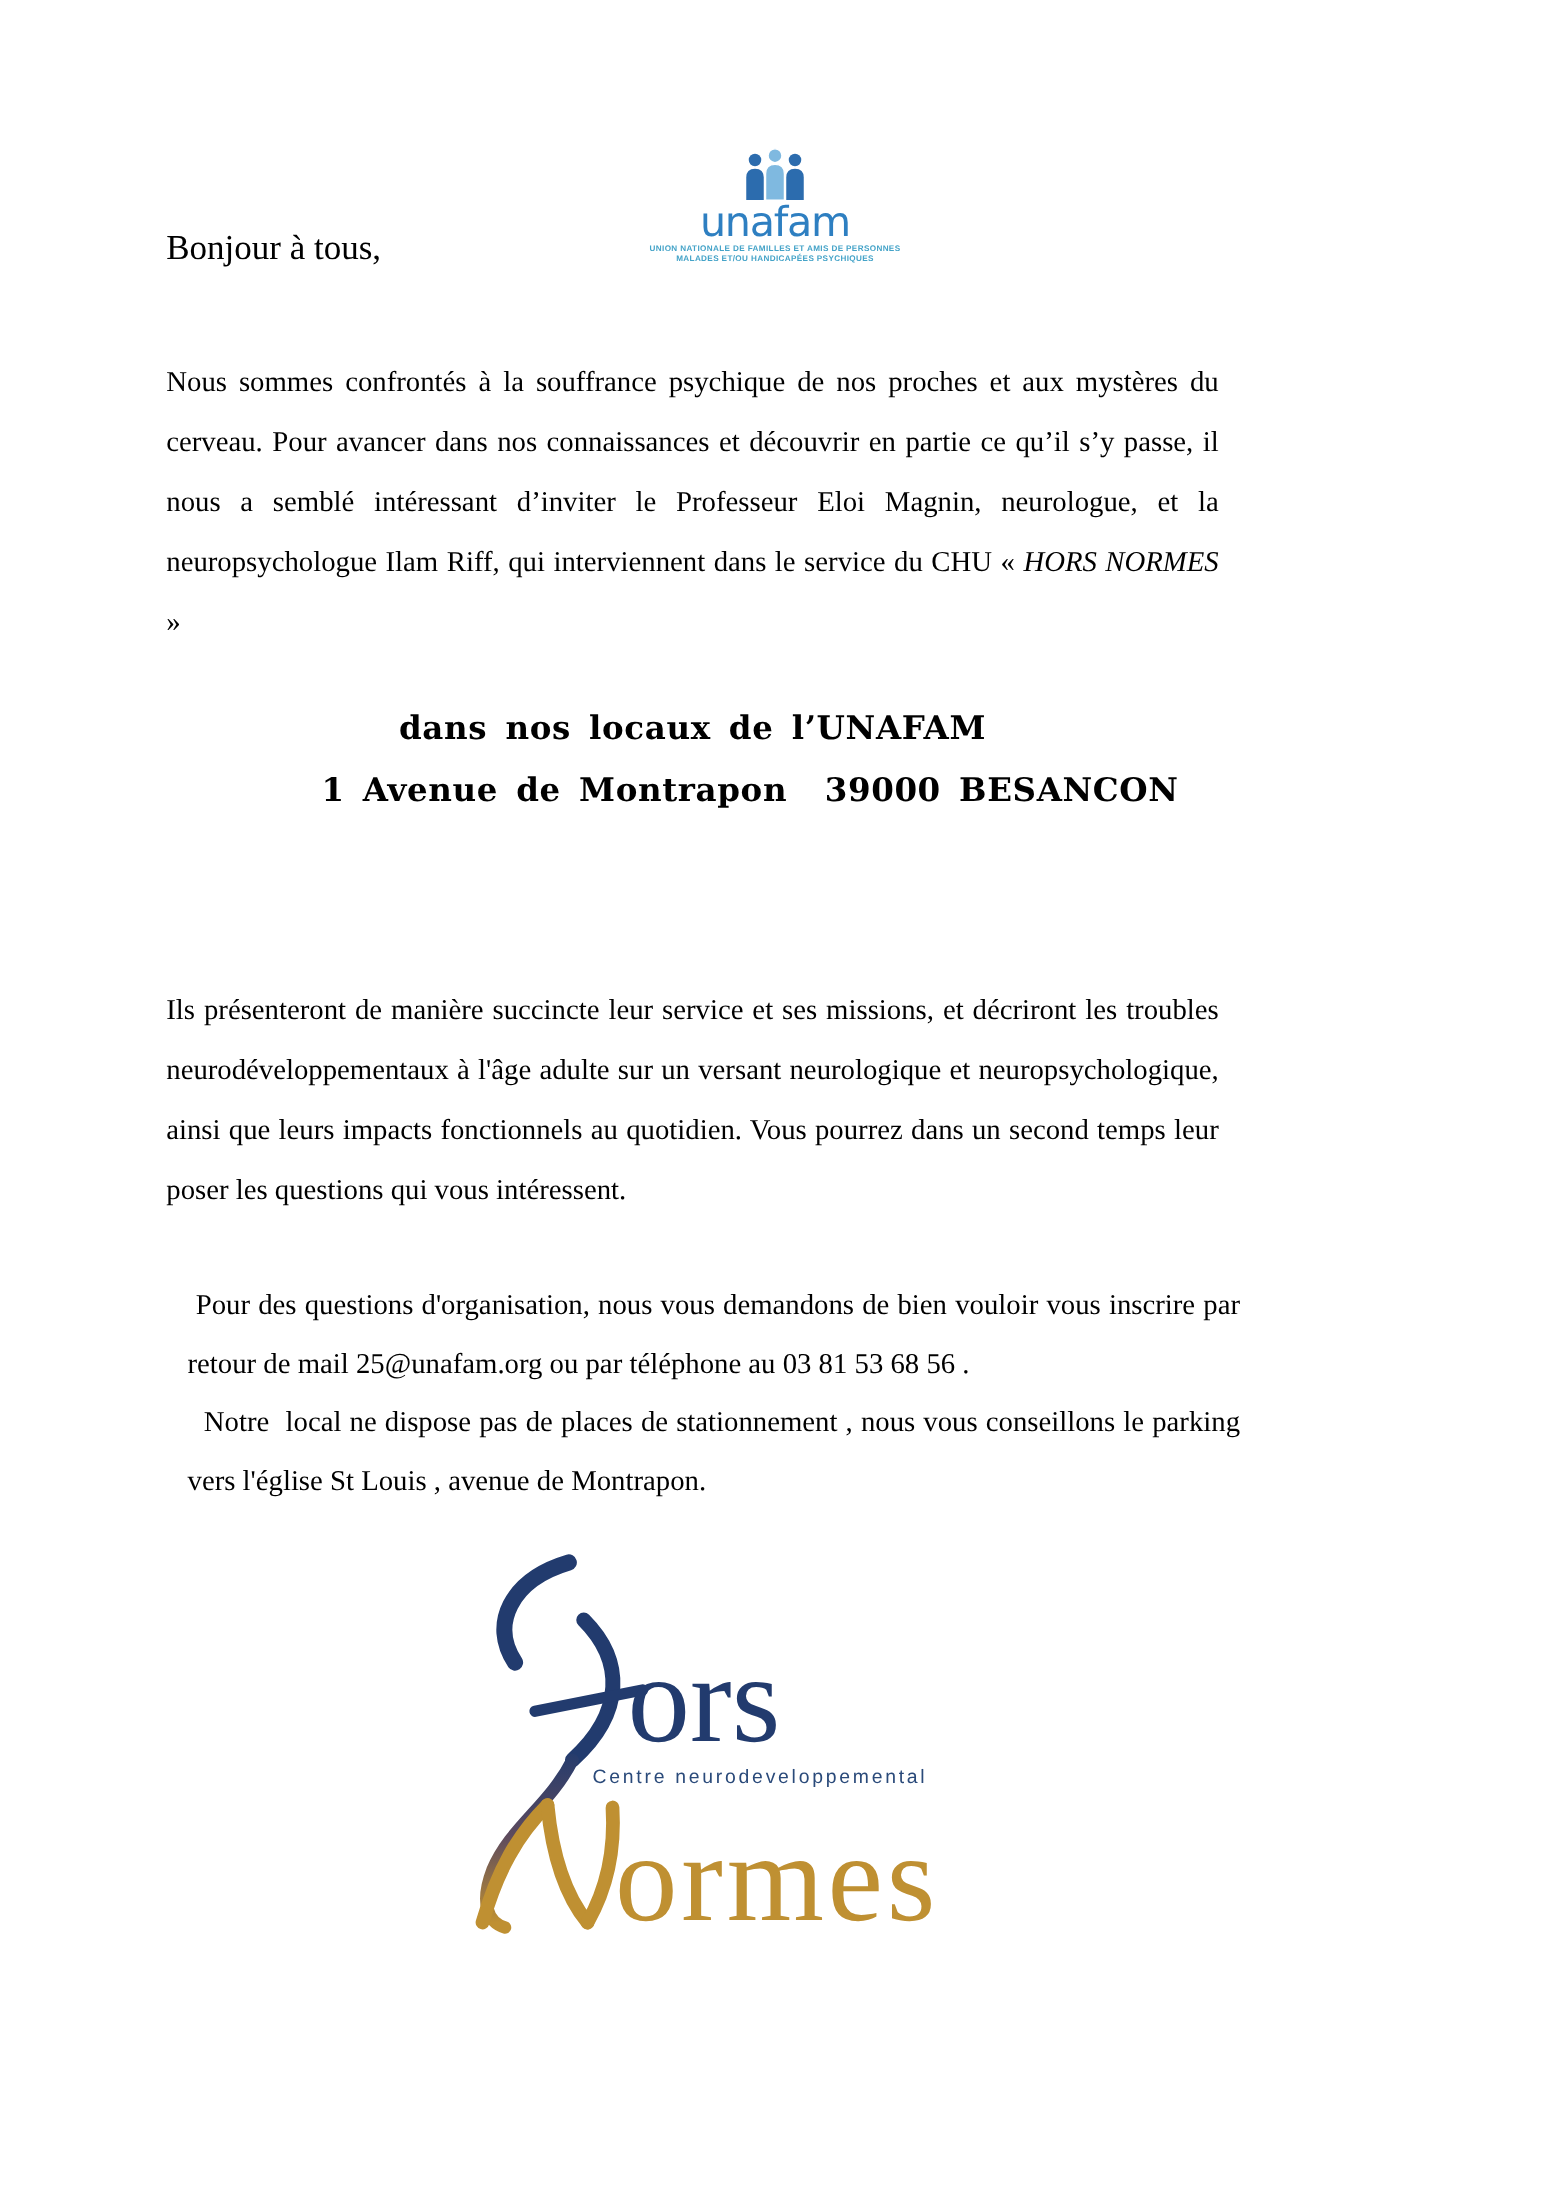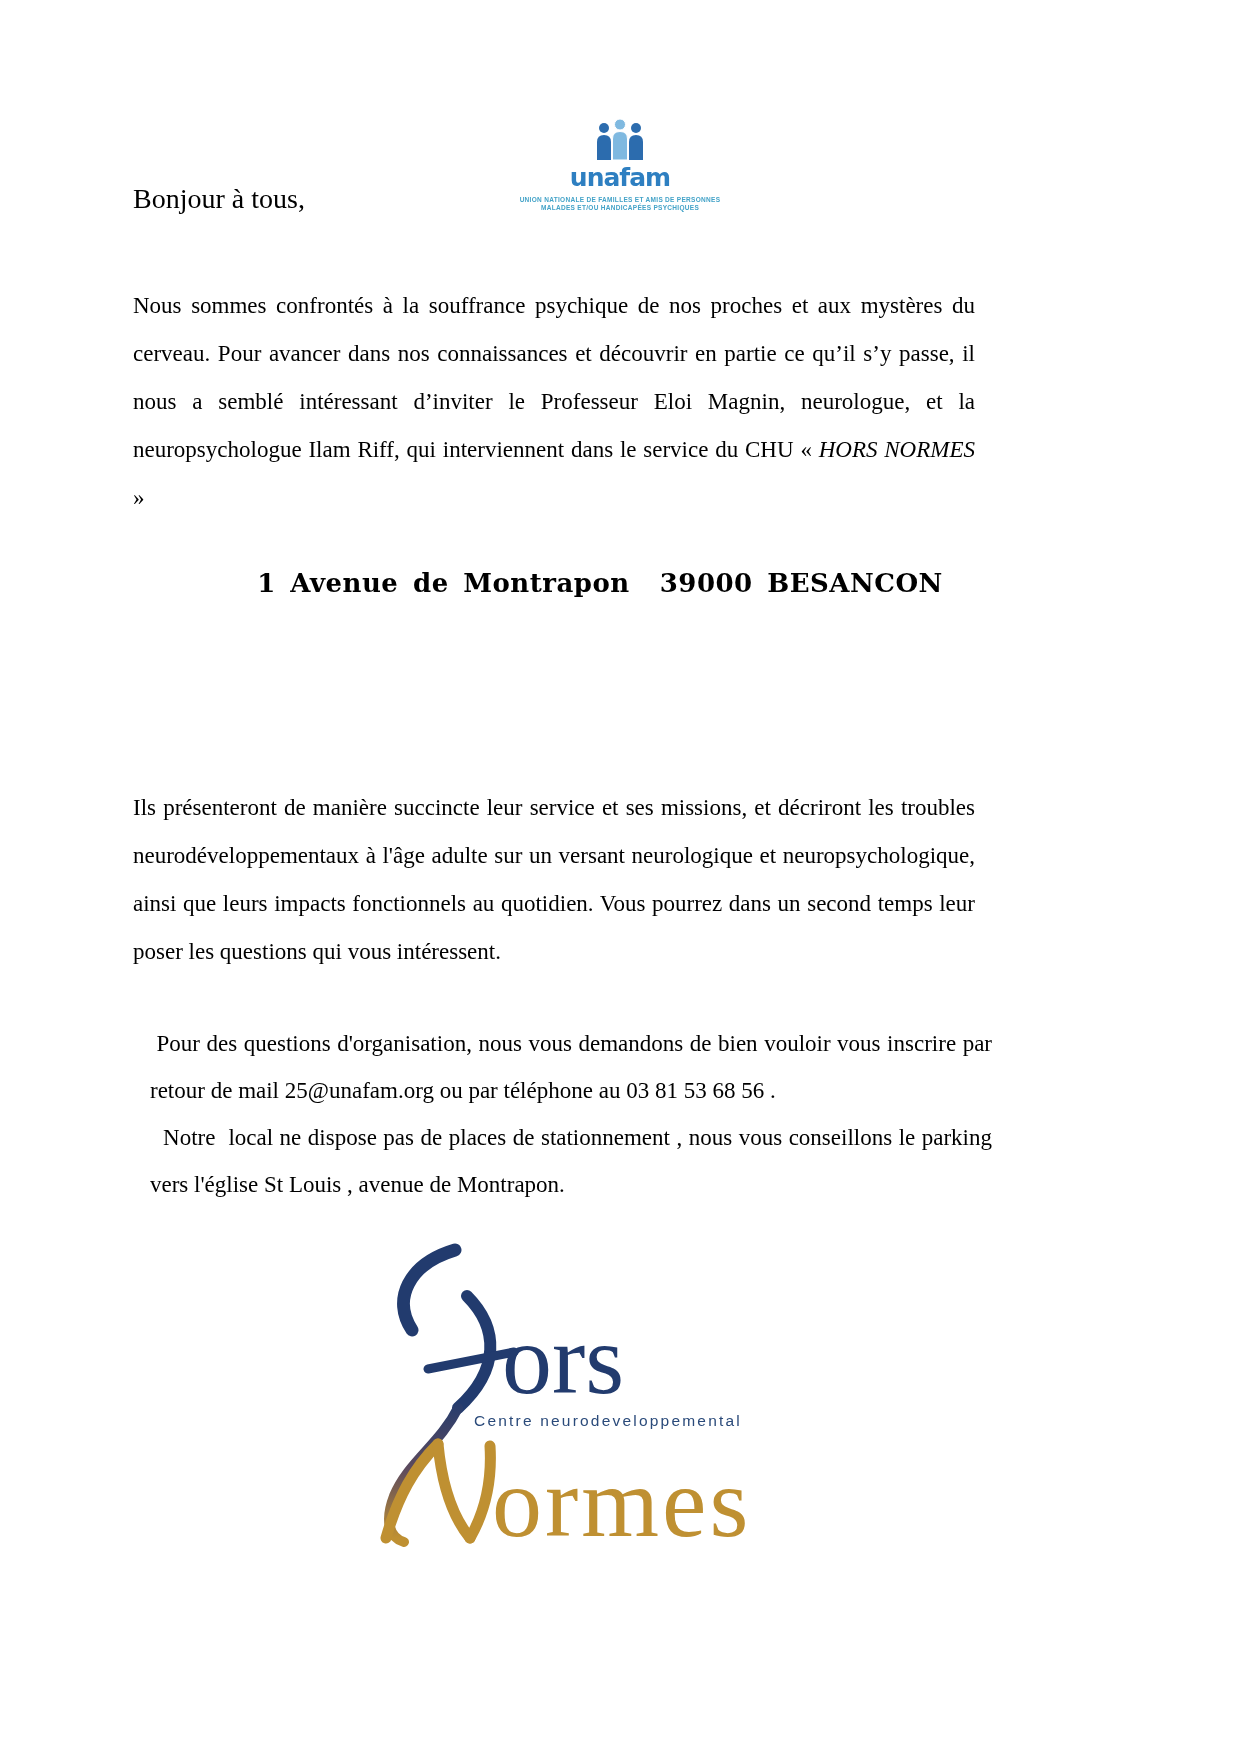--- a/index.html
+++ b/index.html
@@ -5,21 +5,21 @@
   html,body { margin:0; padding:0; background:#ffffff; }
   .page {
     position:relative; width:1240px; height:1754px; background:#ffffff;
     overflow:hidden; font-family:"Liberation Serif", serif; color:#000;
   }
 
   
   .unafam-logo { position:absolute; top:118px; left:0; width:1240px; text-align:center; }
   .unafam-logo .people { display:block; margin:0 auto; }
   .unafam-wordmark {
-    font-family:"DejaVu Sans", sans-serif; font-weight:700; font-size:25px;
+    font-family:"DejaVu Sans", sans-serif; font-weight:400; font-size:33px;
     line-height:36px; letter-spacing:-1px; color:#2e7fc1;
   }
   .unafam-tagline {
     font-family:"Liberation Sans", sans-serif; font-size:6.5px; line-height:8px;
     letter-spacing:0.3px; color:#44a3c8; font-weight:bold;
   }
 
   
   .greeting { position:absolute; top:185px; left:133px; margin:0; font-size:28px; line-height:28px; }
   .para { position:absolute; left:133px; width:842px; margin:0; text-align:justify; font-size:23px; line-height:48px; }
@@ -58,20 +58,21 @@
     <div class="unafam-wordmark">unafam</div>
     <div class="unafam-tagline">UNION NATIONALE DE FAMILLES ET AMIS DE PERSONNES</div>
     <div class="unafam-tagline">MALADES ET/OU HANDICAPÉES PSYCHIQUES</div>
   </div>
 
   <p class="greeting">Bonjour à tous,</p>
 
   <p class="para para1"><span>Nous sommes confrontés à la souffrance psychique de nos proches et aux mystères du cerveau. Pour avancer dans nos connaissances et découvrir en partie ce qu’il s’y passe, il nous a semblé intéressant d’inviter le Professeur Eloi Magnin, neurologue, et la neuropsychologue Ilam Riff, qui interviennent dans le service du CHU « </span><em>HORS NORMES</em><span> »</span></p>
 
   <div class="event">
+    <div class="event-line">dans nos locaux de l’UNAFAM</div>
     <div class="event-line event-line3"><span>1 Avenue de Montrapon</span><span class="zip">39000 BESANCON</span></div>
   </div>
 
   <p class="para para2">Ils présenteront de manière succincte leur service et ses missions, et décriront les troubles neurodéveloppementaux à l'âge adulte sur un versant neurologique et neuropsychologique, ainsi que leurs impacts fonctionnels au quotidien. Vous pourrez dans un second temps leur poser les questions qui vous intéressent.</p>
 
   <div class="para para3">
     <p> Pour des questions d'organisation, nous vous demandons de bien vouloir vous inscrire par retour de mail 25@unafam.org ou par téléphone au 03 81 53 68 56 .</p>
     <p>  Notre  local ne dispose pas de places de stationnement , nous vous conseillons le parking vers l'église St Louis , avenue de Montrapon.</p>
   </div>
 

